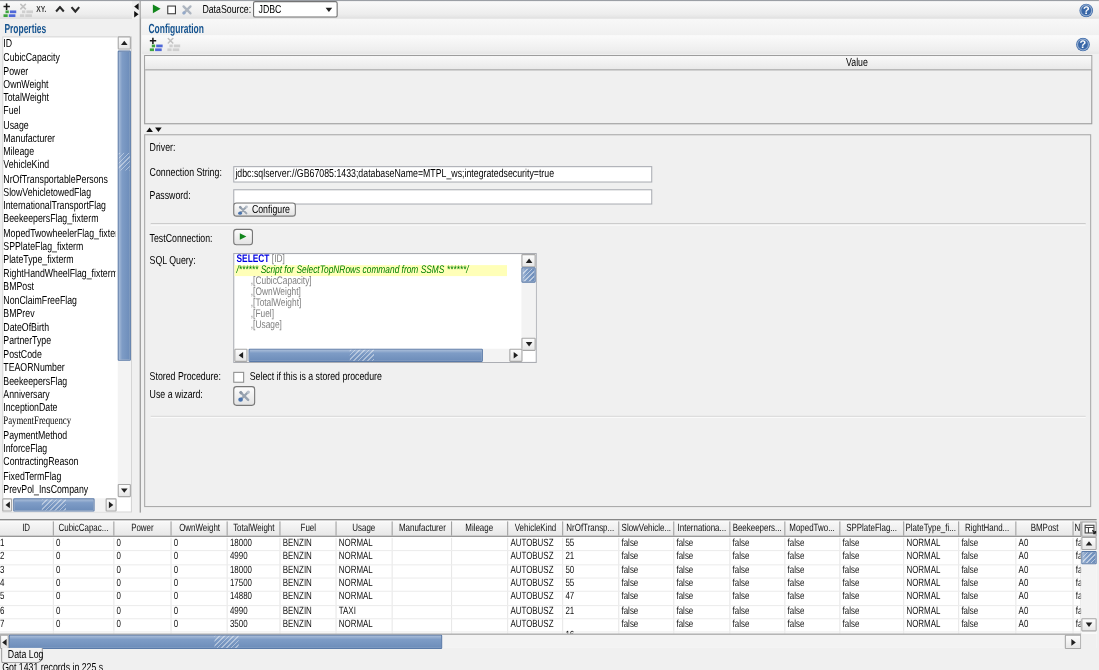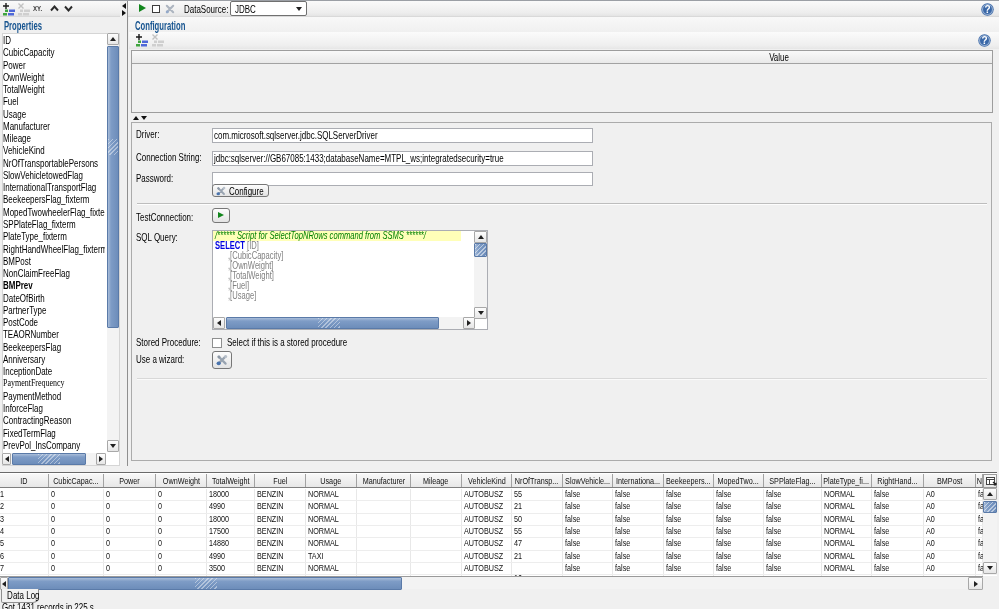--- a/index.html
+++ b/index.html
@@ -71,21 +71,21 @@
     <div style="white-space:nowrap;height:12.28px;"><span class="tl">NrOfTransportablePersons</span></div>
     <div style="white-space:nowrap;height:12.28px;"><span class="tl">SlowVehicletowedFlag</span></div>
     <div style="white-space:nowrap;height:12.28px;"><span class="tl">InternationalTransportFlag</span></div>
     <div style="white-space:nowrap;height:12.28px;"><span class="tl">BeekeepersFlag_fixterm</span></div>
     <div style="white-space:nowrap;height:12.28px;"><span class="tl">MopedTwowheelerFlag_fixterm</span></div>
     <div style="white-space:nowrap;height:12.28px;"><span class="tl">SPPlateFlag_fixterm</span></div>
     <div style="white-space:nowrap;height:12.28px;"><span class="tl">PlateType_fixterm</span></div>
     <div style="white-space:nowrap;height:12.28px;"><span class="tl">RightHandWheelFlag_fixterm</span></div>
     <div style="white-space:nowrap;height:12.28px;"><span class="tl">BMPost</span></div>
     <div style="white-space:nowrap;height:12.28px;"><span class="tl">NonClaimFreeFlag</span></div>
-    <div style="white-space:nowrap;height:12.28px;font-weight:bold;"><span class="tl">BMPrev</span></div>
+    <div style="white-space:nowrap;height:12.28px;"><span class="tl">BMPrev</span></div>
     <div style="white-space:nowrap;height:12.28px;"><span class="tl">DateOfBirth</span></div>
     <div style="white-space:nowrap;height:12.28px;"><span class="tl">PartnerType</span></div>
     <div style="white-space:nowrap;height:12.28px;"><span class="tl">PostCode</span></div>
     <div style="white-space:nowrap;height:12.28px;"><span class="tl">TEAORNumber</span></div>
     <div style="white-space:nowrap;height:12.28px;"><span class="tl">BeekeepersFlag</span></div>
     <div style="white-space:nowrap;height:12.28px;"><span class="tl">Anniversary</span></div>
     <div style="white-space:nowrap;height:12.28px;"><span class="tl">InceptionDate</span></div>
     <div style="white-space:nowrap;height:12.28px;font-family:Liberation Serif, serif;"><span class="tl">PaymentFrequency</span></div>
     <div style="white-space:nowrap;height:12.28px;"><span class="tl">PaymentMethod</span></div>
     <div style="white-space:nowrap;height:12.28px;"><span class="tl">InforceFlag</span></div>
@@ -168,21 +168,20 @@
   <div style="position:absolute;left:0;top:0;width:100%;height:13px;background:linear-gradient(#f9f9f9,#e9e9e9);border-bottom:1px solid #a2a2a2;">
     <div style="position:absolute;left:435px;top:0;right:0;height:13px;text-align:center;line-height:12px;"><span class="tc">Value</span></div>
   </div>
 </div>
 
 <div class="abs" style="left:133px;top:116px;width:0;height:0;border-left:3.5px solid transparent;border-right:3.5px solid transparent;border-bottom:4px solid #111;"></div>
 <div class="abs" style="left:141px;top:116px;width:0;height:0;border-left:3.5px solid transparent;border-right:3.5px solid transparent;border-top:4px solid #111;"></div>
 
 <div class="abs" style="left:131px;top:122px;width:861px;height:339px;border:1px solid #ababab;background:#f0f0f0;">
   <div class="lbl" style="position:absolute;left:4px;top:5px;"><span class="tl">Driver:</span></div>
-  <div class="fld" style="position:absolute;left:80px;top:5px;width:381px;height:15px;"><span class="tl">com.microsoft.sqlserver.jdbc.SQLServerDriver</span></div>
   <div class="lbl" style="position:absolute;left:4px;top:28px;"><span class="tl">Connection String:</span></div>
   <div class="fld" style="position:absolute;left:80px;top:28px;width:381px;height:15px;"><span class="tl">jdbc:sqlserver://GB67085:1433;databaseName=MTPL_ws;integratedsecurity=true</span></div>
   <div class="lbl" style="position:absolute;left:4px;top:49px;"><span class="tl">Password:</span></div>
   <div class="fld" style="position:absolute;left:80px;top:49px;width:381px;height:14px;"></div>
 
   <div style="position:absolute;left:80px;top:61px;width:57px;height:13px;background:linear-gradient(#fdfdfd,#e3e3e3);border:1px solid #777;border-radius:3px;display:flex;align-items:center;">
     <svg width="10" height="10" viewBox="0 0 12 12" style="margin-left:3px;flex:none;">
       <path d="M2.6 2.6 L9.6 9.6 M9.4 2.6 L2.6 9.4" stroke="#98a3b0" stroke-width="2.2" stroke-linecap="round"></path>
       <circle cx="9.7" cy="2.4" r="1.5" fill="#b9c1cb"></circle>
       <ellipse cx="2.7" cy="9.3" rx="2.1" ry="1.9" fill="#4a74ae"></ellipse>
@@ -194,22 +193,22 @@
 
   <div class="lbl" style="position:absolute;left:4px;top:88px;"><span class="tl">TestConnection:</span></div>
   <div style="position:absolute;left:80px;top:85px;width:18px;height:15px;background:linear-gradient(#fdfdfd,#e3e3e3);border:1px solid #777;border-radius:3px;">
     <div style="position:absolute;left:5px;top:3px;width:0;height:0;border-top:3.5px solid transparent;border-bottom:3.5px solid transparent;border-left:6px solid #12861c;"></div>
   </div>
 
   <div class="lbl" style="position:absolute;left:4px;top:108px;"><span class="tl">SQL Query:</span></div>
 
   <div style="position:absolute;left:80px;top:107px;width:276px;height:100px;border:1px solid #abadb3;background:#fff;">
     <div style="position:absolute;left:0;top:0;width:248px;height:88px;overflow:hidden;font-size:10px;line-height:10px;">
+      <div><span class="tl" style="margin-left:2px;"><span style="color:#0000e0;font-weight:bold;">SELECT</span> <span style="color:#808080;">[ID]</span></span></div>
       <div style="background:#ffffb8;color:#008000;font-style:italic;"><span class="tl" style="margin-left:2px;">/****** Script for SelectTopNRows command from SSMS  ******/</span></div>
-      <div><span class="tl" style="margin-left:2px;"><span style="color:#0000e0;font-weight:bold;">SELECT</span> <span style="color:#808080;">[ID]</span></span></div>
       <div style="color:#808080;"><span class="tl" style="margin-left:15px;">,[CubicCapacity]</span></div>
       <div style="color:#808080;"><span class="tl" style="margin-left:15px;">,[OwnWeight]</span></div>
       <div style="color:#808080;"><span class="tl" style="margin-left:15px;">,[TotalWeight]</span></div>
       <div style="color:#808080;"><span class="tl" style="margin-left:15px;">,[Fuel]</span></div>
       <div style="color:#808080;"><span class="tl" style="margin-left:15px;">,[Usage]</span></div>
     </div>
 
     <div style="position:absolute;right:0;top:0;width:13px;height:88px;background:#f3f3f3;">
       <div class="sbtn ctr abs" style="left:0;top:0;width:13px;height:12px;">
           <div class="arrU"></div>

